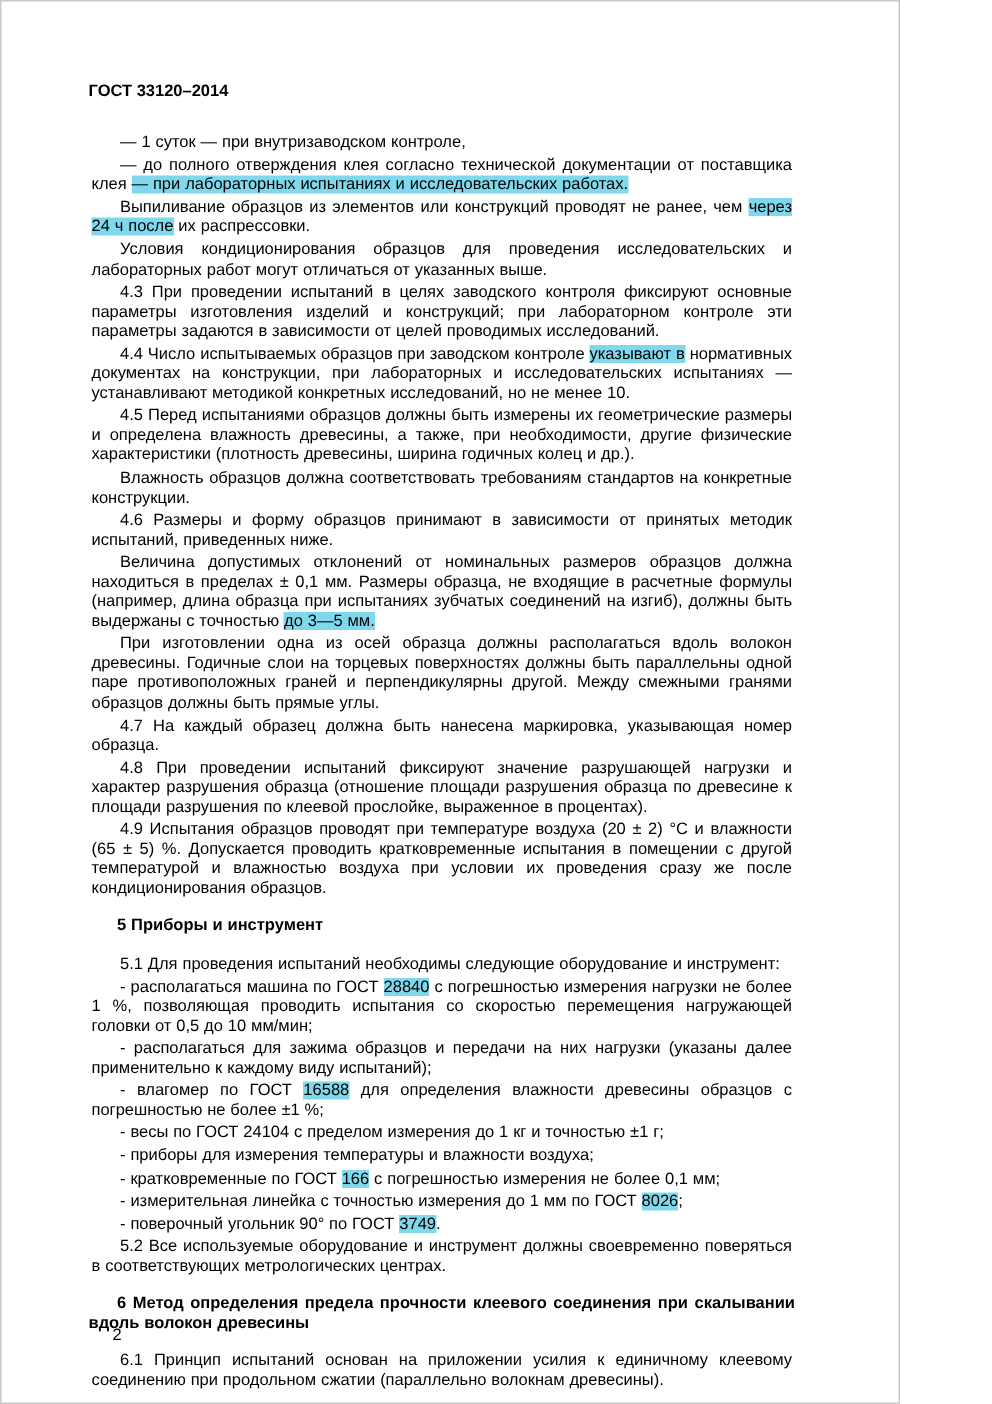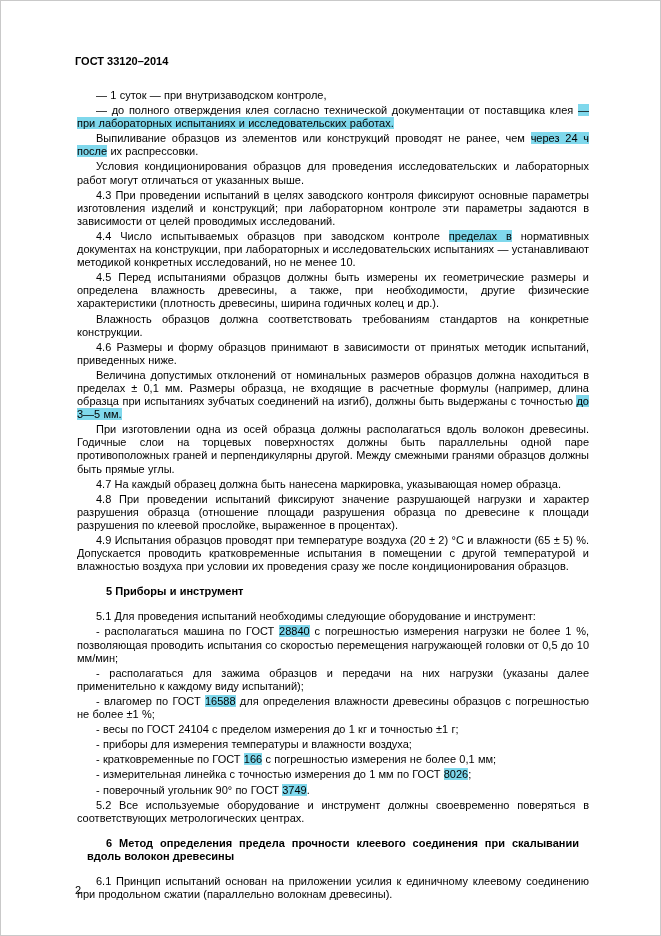--- a/index.html
+++ b/index.html
@@ -1,44 +1,44 @@
 <!DOCTYPE html>
 <html><head>
 <meta charset="utf-8">
 <style>
   * { box-sizing: border-box; }
   html, body { margin: 0; padding: 0; background: #ffffff; }
   .page {
     position: relative;
-    width: 661px;
+    width: 600px;
     height: 936px;
     background: #ffffff;
     border: 1px solid #c9c9c9;
     font-family: "Liberation Sans", sans-serif;
     color: #000000;
-    padding: 54px 69px 0 74px;
+    padding: 54px 69px 0 58px;
     overflow: hidden;
   }
   .doc-header {
     font-size: 11px;
     font-weight: bold;
     line-height: 13px;
     margin-bottom: 21px;
   }
   .doc-body p {
     margin: 2px;
     font-size: 11px;
     line-height: 13.1px;
     text-align: justify;
     text-indent: 19px;
     word-spacing: 0.2px;
   }
   .doc-body p.h {
     font-weight: bold;
-    margin: 12px 12px;
+    margin: 12px 0;
   }
   .hl { background: var(--hl, #7fd8ec); }
   .page-number {
     position: absolute;
     left: 74px;
     top: 883px;
     font-size: 11px;
     line-height: 13px;
   }
 </style>
@@ -46,21 +46,21 @@
 <body>
 
 <div class="page" style="--hl: #7fd8ec;">
   <div class="doc-header">ГОСТ 33120–2014</div>
   <div class="doc-body">
       <p class="p"><span>— 1 суток — при внутризаводском контроле,</span></p>
       <p class="p"><span>— до полного отверждения клея согласно технической документации от поставщика клея </span><span class="hl">— при лабораторных испытаниях и исследовательских работах.</span></p>
       <p class="p"><span>Выпиливание образцов из элементов или конструкций проводят не ранее, чем </span><span class="hl">через 24 ч после</span><span> их распрессовки.</span></p>
       <p class="p"><span>Условия кондиционирования образцов для проведения исследовательских и лабораторных работ могут отличаться от указанных выше.</span></p>
       <p class="p"><span>4.3 При проведении испытаний в целях заводского контроля фиксируют основные параметры изготовления изделий и конструкций; при лабораторном контроле эти параметры задаются в зависимости от целей проводимых исследований.</span></p>
-      <p class="p"><span>4.4 Число испытываемых образцов при заводском контроле </span><span class="hl">пределах в</span><span> нормативных документах на конструкции, при лабораторных и исследовательских испытаниях — устанавливают методикой конкретных исследований, но не менее 10.</span></p>
+      <p class="p"><span>4.4 Число испытываемых образцов при заводском контроле </span><span class="hl">указывают в</span><span> нормативных документах на конструкции, при лабораторных и исследовательских испытаниях — устанавливают методикой конкретных исследований, но не менее 10.</span></p>
       <p class="p"><span>4.5 Перед испытаниями образцов должны быть измерены их геометрические размеры и определена влажность древесины, а также, при необходимости, другие физические характеристики (плотность древесины, ширина годичных колец и др.).</span></p>
       <p class="p"><span>Влажность образцов должна соответствовать требованиям стандартов на конкретные конструкции.</span></p>
       <p class="p"><span>4.6 Размеры и форму образцов принимают в зависимости от принятых методик испытаний, приведенных ниже.</span></p>
       <p class="p"><span>Величина допустимых отклонений от номинальных размеров образцов должна находиться в пределах ± 0,1 мм. Размеры образца, не входящие в расчетные формулы (например, длина образца при испытаниях зубчатых соединений на изгиб), должны быть выдержаны с точностью </span><span class="hl">до 3—5 мм.</span></p>
       <p class="p"><span>При изготовлении одна из осей образца должны располагаться вдоль волокон древесины. Годичные слои на торцевых поверхностях должны быть параллельны одной паре противоположных граней и перпендикулярны другой. Между смежными гранями образцов должны быть прямые углы.</span></p>
       <p class="p"><span>4.7 На каждый образец должна быть нанесена маркировка, указывающая номер образца.</span></p>
       <p class="p"><span>4.8 При проведении испытаний фиксируют значение разрушающей нагрузки и характер разрушения образца (отношение площади разрушения образца по древесине к площади разрушения по клеевой прослойке, выраженное в процентах).</span></p>
       <p class="p"><span>4.9 Испытания образцов проводят при температуре воздуха (20 ± 2) °С и влажности (65 ± 5) %. Допускается проводить кратковременные испытания в помещении с другой температурой и влажностью воздуха при условии их проведения сразу же после кондиционирования образцов.</span></p>
       <p class="h"><span>5 Приборы и инструмент</span></p>
       <p class="p"><span>5.1 Для проведения испытаний необходимы следующие оборудование и инструмент:</span></p>

